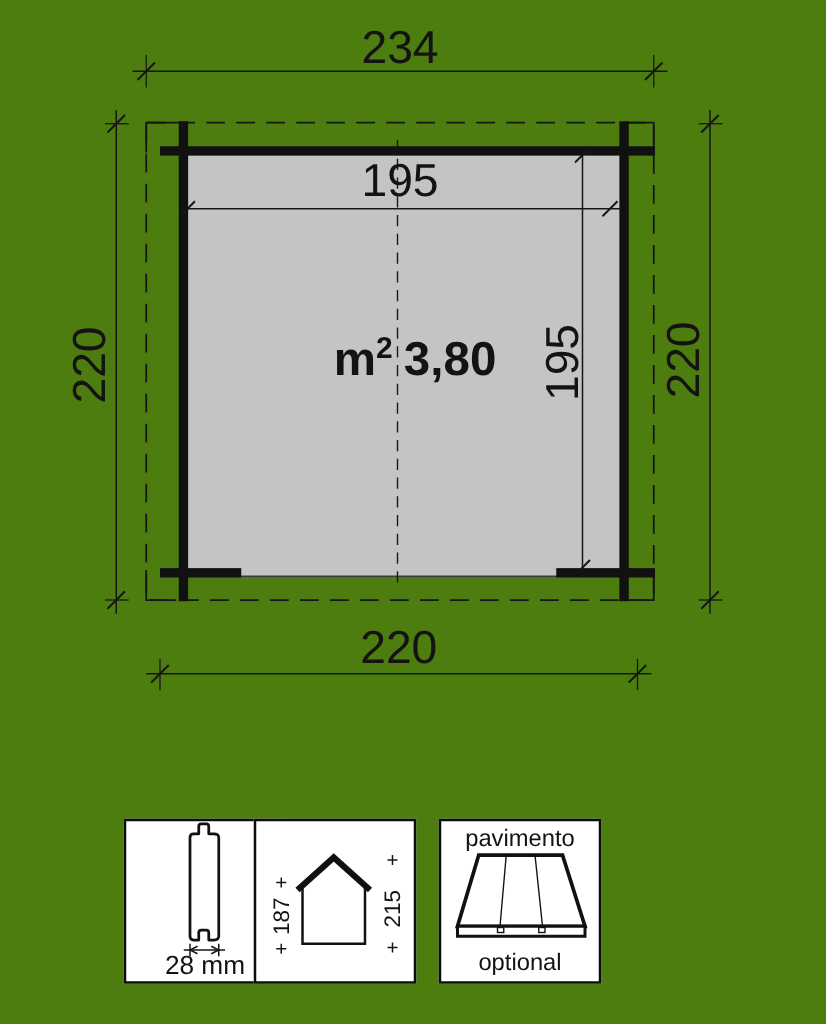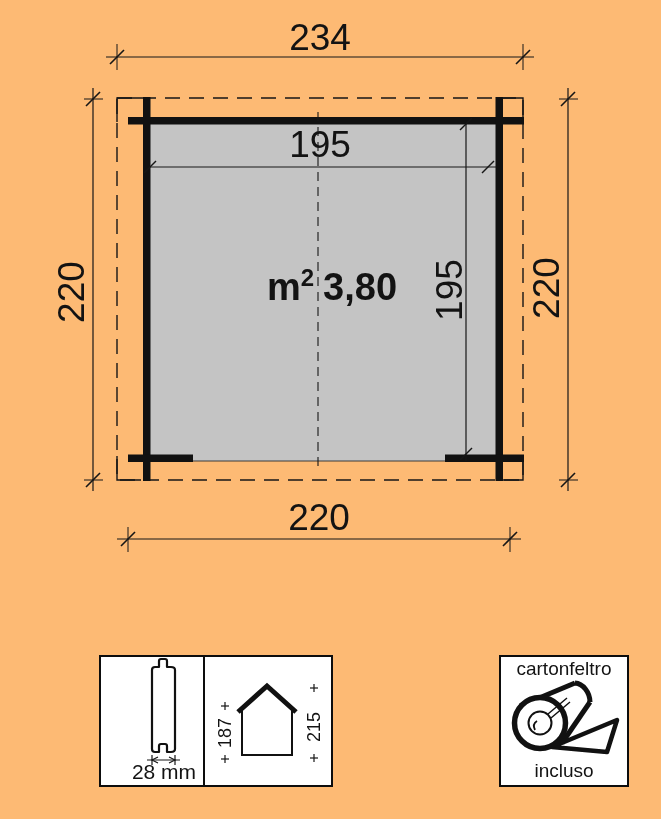--- a/index.html
+++ b/index.html
@@ -1,20 +1,20 @@
 <!DOCTYPE html>
 <html><head>
 <meta charset="utf-8">
 <style>
   html,body{margin:0;padding:0;}
   body{
     width:661px;height:819px;background:#ffffff;position:relative;
     font-family:"Liberation Sans","DejaVu Sans",sans-serif;
   }
-  #page{position:absolute;inset:0;background:#fdba74;}
+  #page{position:absolute;inset:0;background:#4d7c0f;}
   svg text{fill:#131313;}
   .dim-text{font-size:37px;}
   .area-text{font-size:38px;font-weight:bold;}
   .area-sup{font-size:24px;font-weight:bold;}
   .box-title{font-size:19px;}
   .box-num{font-size:18px;}
   .box-mm{font-size:21px;}
   .spec-box{
     position:absolute;top:655px;width:130px;height:132px;
     box-sizing:border-box;border:2px solid #0d0d0d;background:#fff;
@@ -140,30 +140,27 @@
       <g stroke="#161616" stroke-width="1.2">
         <line x1="105" y1="31" x2="113" y2="31"></line>
           <line x1="109" y1="27" x2="109" y2="35"></line>
         <line x1="105" y1="101" x2="113" y2="101"></line>
           <line x1="109" y1="97" x2="109" y2="105"></line>
       </g>
       <text class="box-num" x="115" y="70" text-anchor="middle" transform="rotate(-90 115 70)">215</text>
     </svg>
   </div>
 
-
-  <div class="spec-box" style="left:499px;">
+  <div class="spec-box" style="left:351px;">
     <svg width="126" height="128" viewBox="0 0 126 128">
-      <text class="box-title" x="63" y="18" text-anchor="middle">cartonfeltro</text>
-      <path d="M51,90 L116,63 L106,95 Z" fill="#ffffff" stroke="#111111" stroke-width="4.5" stroke-linejoin="round"></path>
-      <line x1="19" y1="49" x2="74" y2="26" stroke="#111111" stroke-width="5"></line>
-      <path d="M74,26 A13,17 -18 0 1 89,45" fill="#ffffff" stroke="#111111" stroke-width="5"></path>
-      <line x1="89" y1="45" x2="61" y2="86" stroke="#111111" stroke-width="5"></line>
-      <circle cx="39" cy="66" r="25.5" fill="#ffffff" stroke="#111111" stroke-width="5.5"></circle>
-      <circle cx="39" cy="66" r="11.5" fill="#ffffff" stroke="#111111" stroke-width="2"></circle>
-      <path d="M36,64 q-5,3 -2,9" fill="none" stroke="#111111" stroke-width="1.8"></path>
-      <line x1="47" y1="57" x2="66" y2="41" stroke="#111111" stroke-width="1.4"></line>
-      <line x1="50" y1="61" x2="69" y2="45" stroke="#111111" stroke-width="1.4"></line>
-      <text class="box-title" x="63" y="120" text-anchor="middle">incluso</text>
+      <text class="box-title" x="63" y="20" text-anchor="middle">pavimento</text>
+      <path d="M30,27 L97,27 L115,84 L13,84 Z" fill="#ffffff" stroke="#111111" stroke-width="3" stroke-linejoin="miter"></path>
+      <path d="M13,84 L115,84 L115,92 L13,92 Z" fill="#ffffff" stroke="#111111" stroke-width="2.4"></path>
+      <line x1="52" y1="27" x2="47" y2="84" stroke="#111111" stroke-width="1.1"></line>
+      <line x1="75" y1="27" x2="81" y2="84" stroke="#111111" stroke-width="1.1"></line>
+      <rect x="45" y="85" width="5" height="4" fill="#ffffff" stroke="#111111" stroke-width="1.1"></rect>
+      <rect x="78" y="85" width="5" height="4" fill="#ffffff" stroke="#111111" stroke-width="1.1"></rect>
+      <text class="box-title" x="63" y="119" text-anchor="middle">optional</text>
     </svg>
   </div>
+
 
 </div>
 
 </body></html>

